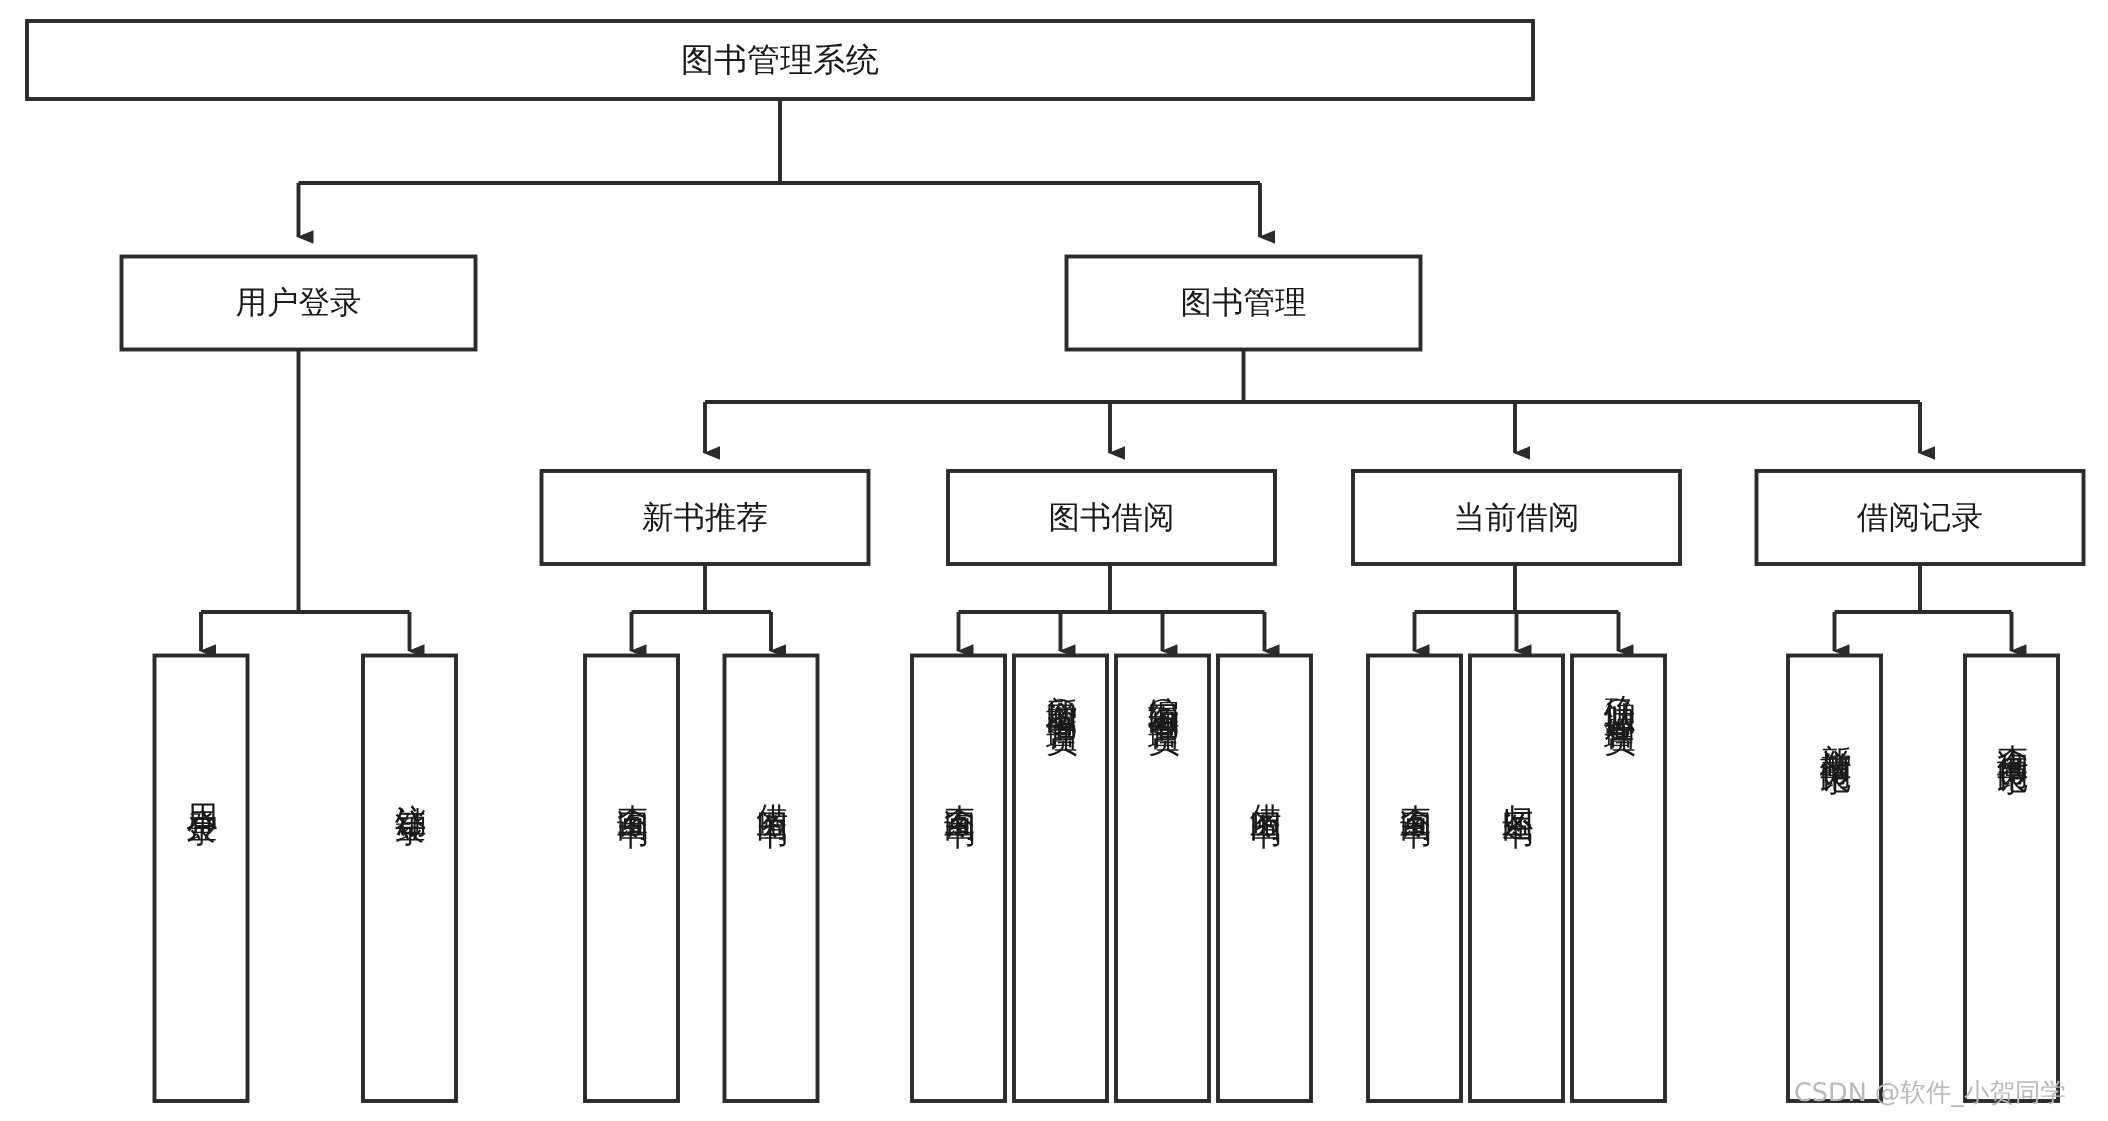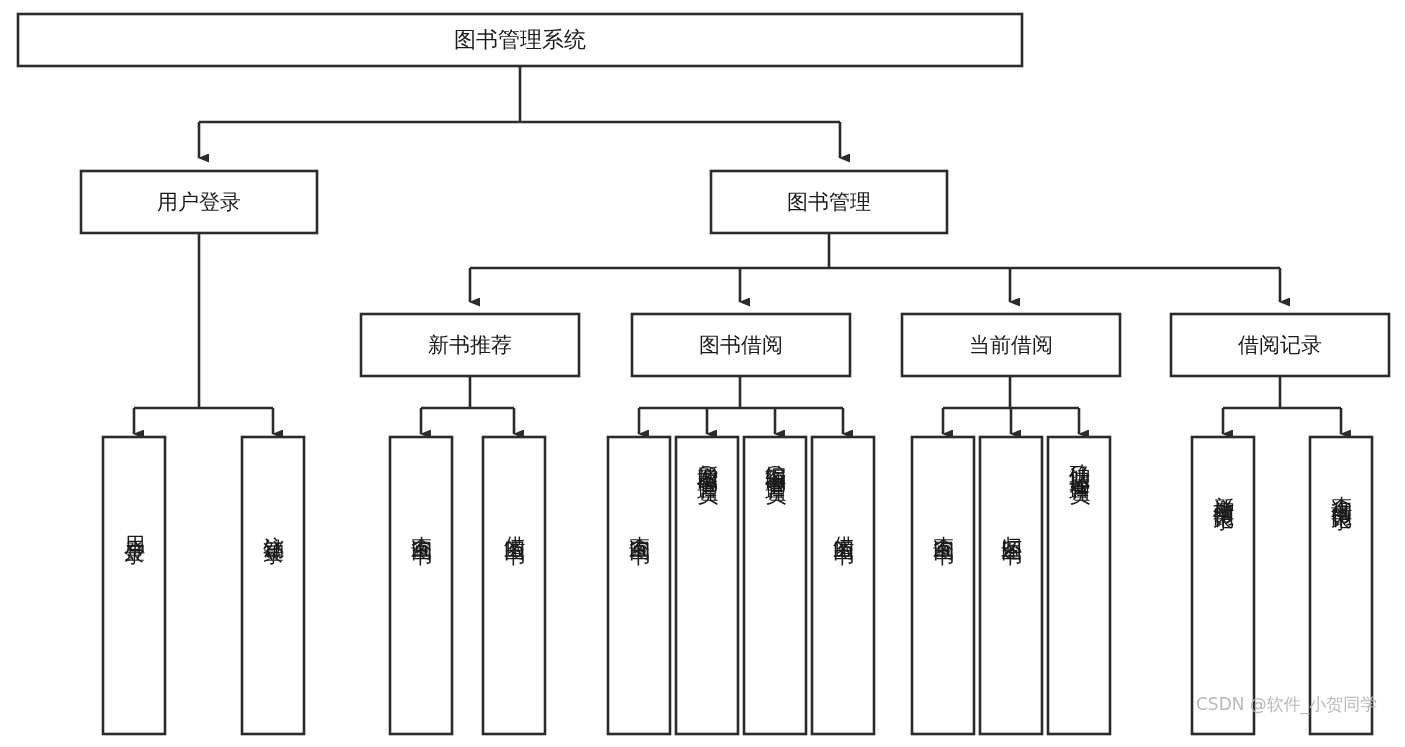--- a/index.html
+++ b/index.html
@@ -256,15 +256,15 @@
     <span class="vert-label">确认归还（管理员）</span>
   </div>
 
   <div class="vert-label-wrap" style="left:1192px; top:437px; width:62px; height:297px; padding-top:42px;">
     <span class="vert-label">新增借阅记录</span>
   </div>
   <div class="vert-label-wrap" style="left:1310px; top:437px; width:62px; height:297px; padding-top:42px;">
     <span class="vert-label">查询借阅记录</span>
   </div>
 
-  <div class="watermark" style="left:1196px; top:693px;">CSDN @软件_小贺同学</div>
+  <div class="watermark" style="left:1196px; top:717px;">CSDN @软件_小贺同学</div>
 
 </div>
 
 </body></html>

